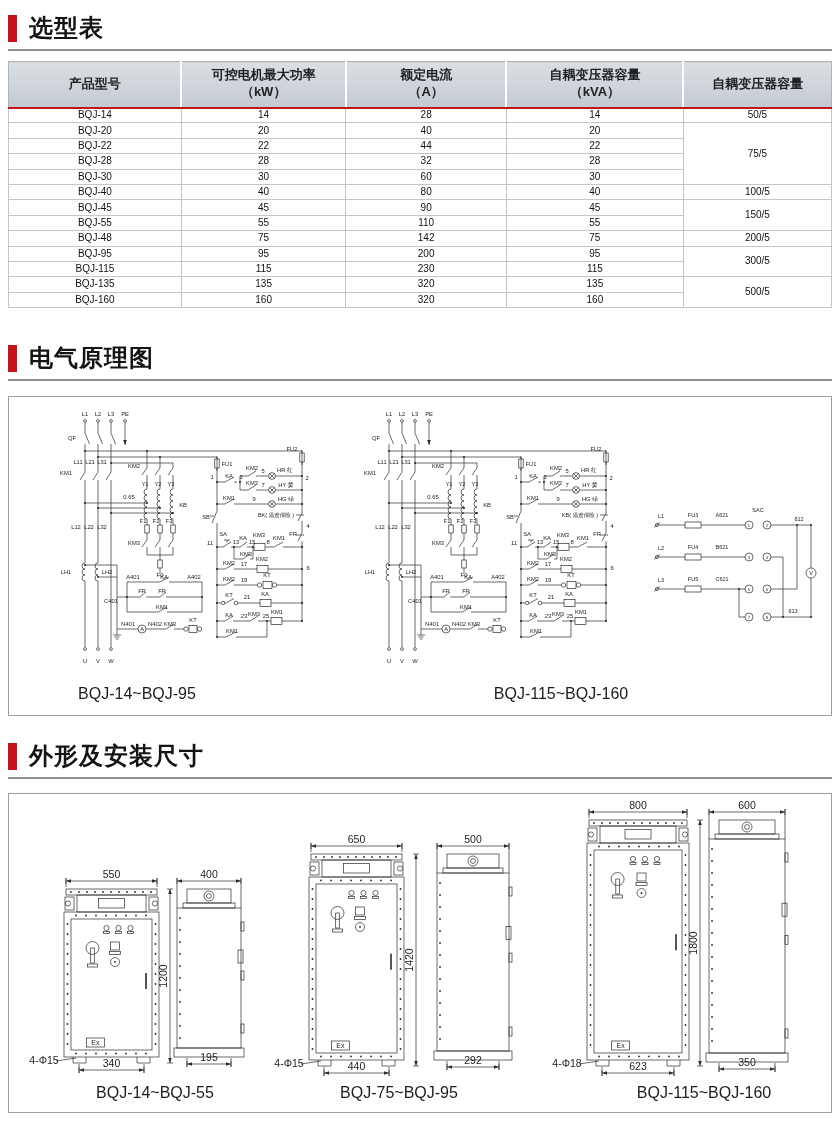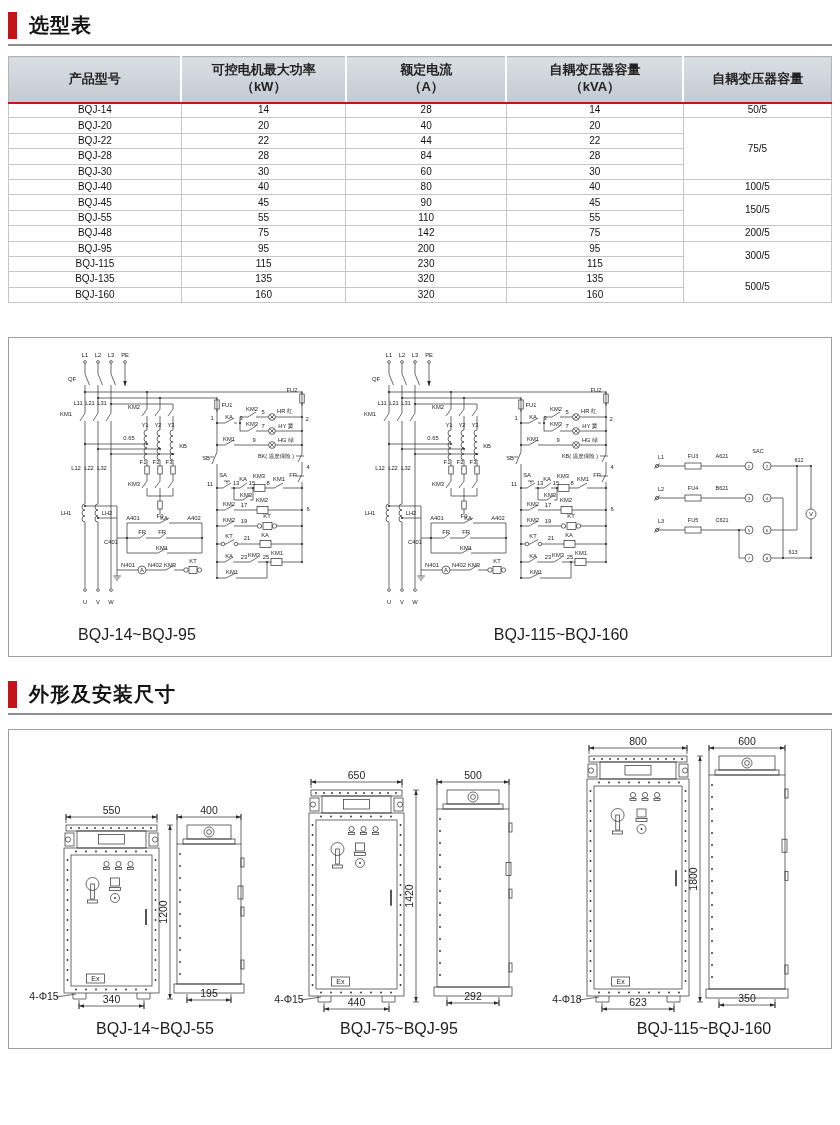--- a/index.html
+++ b/index.html
@@ -1,20 +1,20 @@
 <!DOCTYPE html>
 <html><head>
 <meta charset="utf-8">
 <style>
   * { box-sizing: border-box; }
   html,body { margin:0; padding:0; background:#fff; font-family:"Liberation Sans",sans-serif; color:#111; }
   .page { width:840px; margin:0 auto; padding:12px 8px 6px 8px; }
   .sec-head { display:flex; align-items:center; border-bottom:2px solid #8f8f8f; padding-bottom:5px; }
   .sec-bar { width:9px; height:27px; background:#c41418; margin-right:12px; flex:0 0 auto; }
-  .sec-title { font-size:20px; font-weight:bold; margin:0; color:#141414; letter-spacing:1px; }
+  .sec-title { font-size:24px; font-weight:bold; margin:0; color:#141414; letter-spacing:1px; }
   .mb10{margin-bottom:10px} .mb15{margin-bottom:15px} .mb20{margin-bottom:14px}
   .mt34{margin-top:34px} .mt24{margin-top:24px}
   table.sel { width:100%; border-collapse:collapse; table-layout:fixed; border:1px solid #b3b3b3; margin-bottom:2px;padding-left:22px; }
   table.sel th { background:linear-gradient(180deg,#dadfe3 0%,#c3cad0 100%); font-size:13px; font-weight:bold;
        color:#222; height:46px; white-space:pre-line; border-bottom:2.5px solid #c41418;
        border-left:2px solid #fff; padding:2px; line-height:1.3; }
   table.sel th:first-child { border-left:none; }
   table.sel td { border:1px solid #c6c6c6; text-align:center; font-size:10px; color:#111;
        height:15.4px; padding:0; line-height:1; }
   .dbox { border:1px solid #9e9e9e; background:#fff; }
@@ -67,21 +67,21 @@
           </tr>
           <tr>
             <td>BQJ-22</td>
             <td>22</td>
             <td>44</td>
             <td>22</td>
           </tr>
           <tr>
             <td>BQJ-28</td>
             <td>28</td>
-            <td>84</td>
+            <td>32</td>
             <td>28</td>
           </tr>
           <tr>
             <td>BQJ-30</td>
             <td>30</td>
             <td>60</td>
             <td>30</td>
           </tr>
           <tr>
             <td>BQJ-40</td>
@@ -134,20 +134,24 @@
             <td>BQJ-160</td>
             <td>160</td>
             <td>320</td>
             <td>160</td>
           </tr>
         </tbody>
     </table>
   </section>
 
   <section class="mt34">
+    <div class="sec-head mb15">
+      <span class="sec-bar"></span>
+      <h2 class="sec-title">电气原理图</h2>
+    </div>
     <div class="dbox">
       <svg id="schematic-svg" viewBox="0 0 822 318">
           <g transform="translate(48,10)">
             <circle cx="28" cy="14" r="1.4" fill="none" stroke="#2b2b2b" stroke-width="0.7"></circle>
             <line x1="28" y1="15.4" x2="28" y2="26" stroke="#2b2b2b" stroke-width="0.7"></line>
             <line x1="28" y1="26" x2="32.5" y2="37" stroke="#2b2b2b" stroke-width="0.7"></line>
             <line x1="28" y1="37" x2="28" y2="62" stroke="#2b2b2b" stroke-width="0.7"></line>
             <line x1="28" y1="62" x2="28" y2="65" stroke="#2b2b2b" stroke-width="0.7"></line>
             <line x1="28" y1="65" x2="23" y2="73" stroke="#2b2b2b" stroke-width="0.7"></line>
             <line x1="28" y1="73" x2="28" y2="76" stroke="#2b2b2b" stroke-width="0.7"></line>

